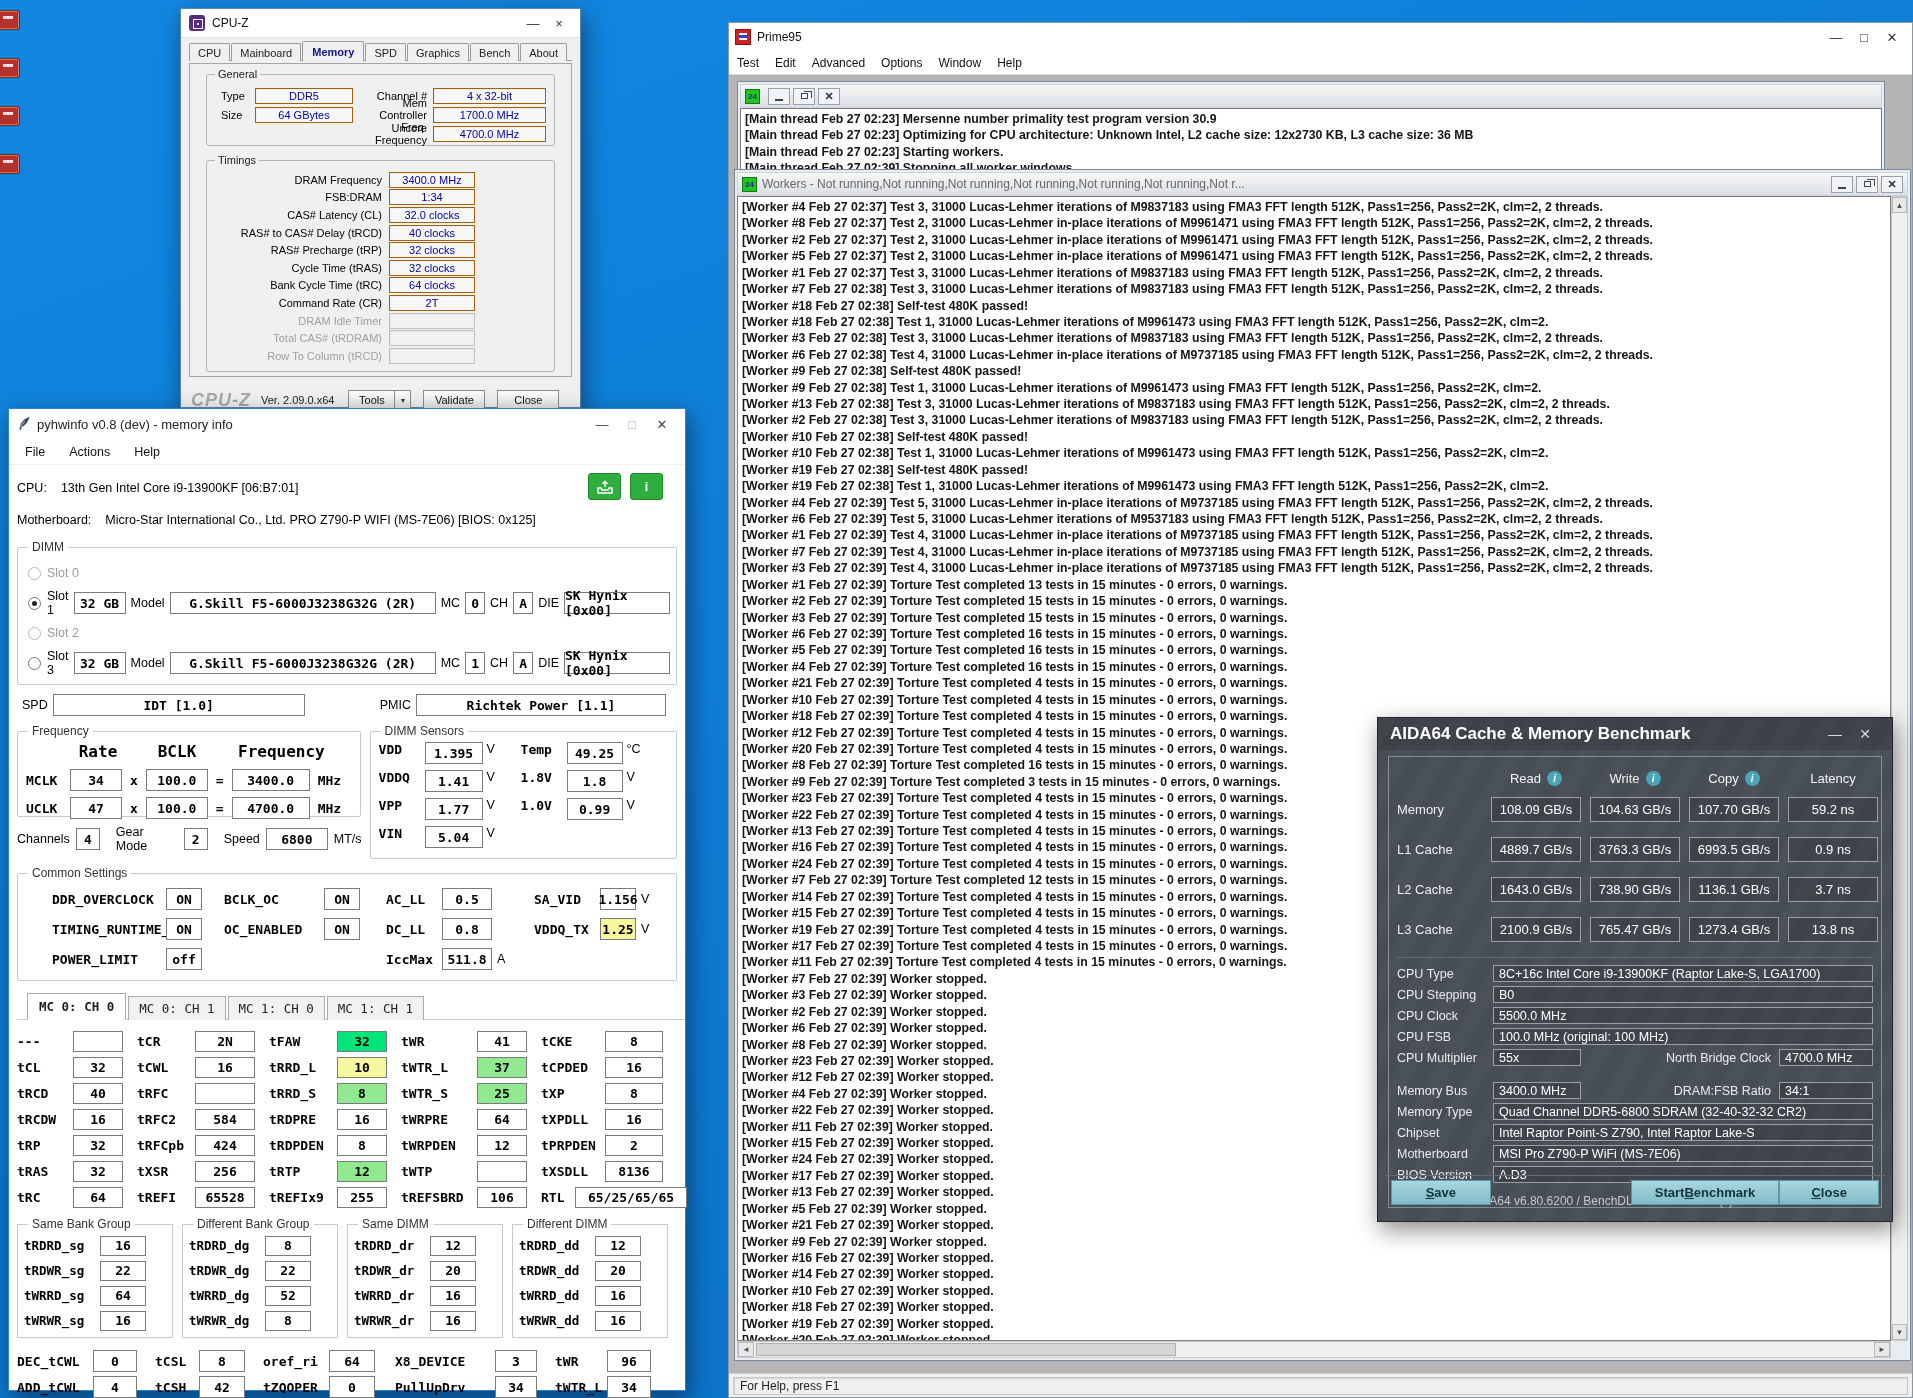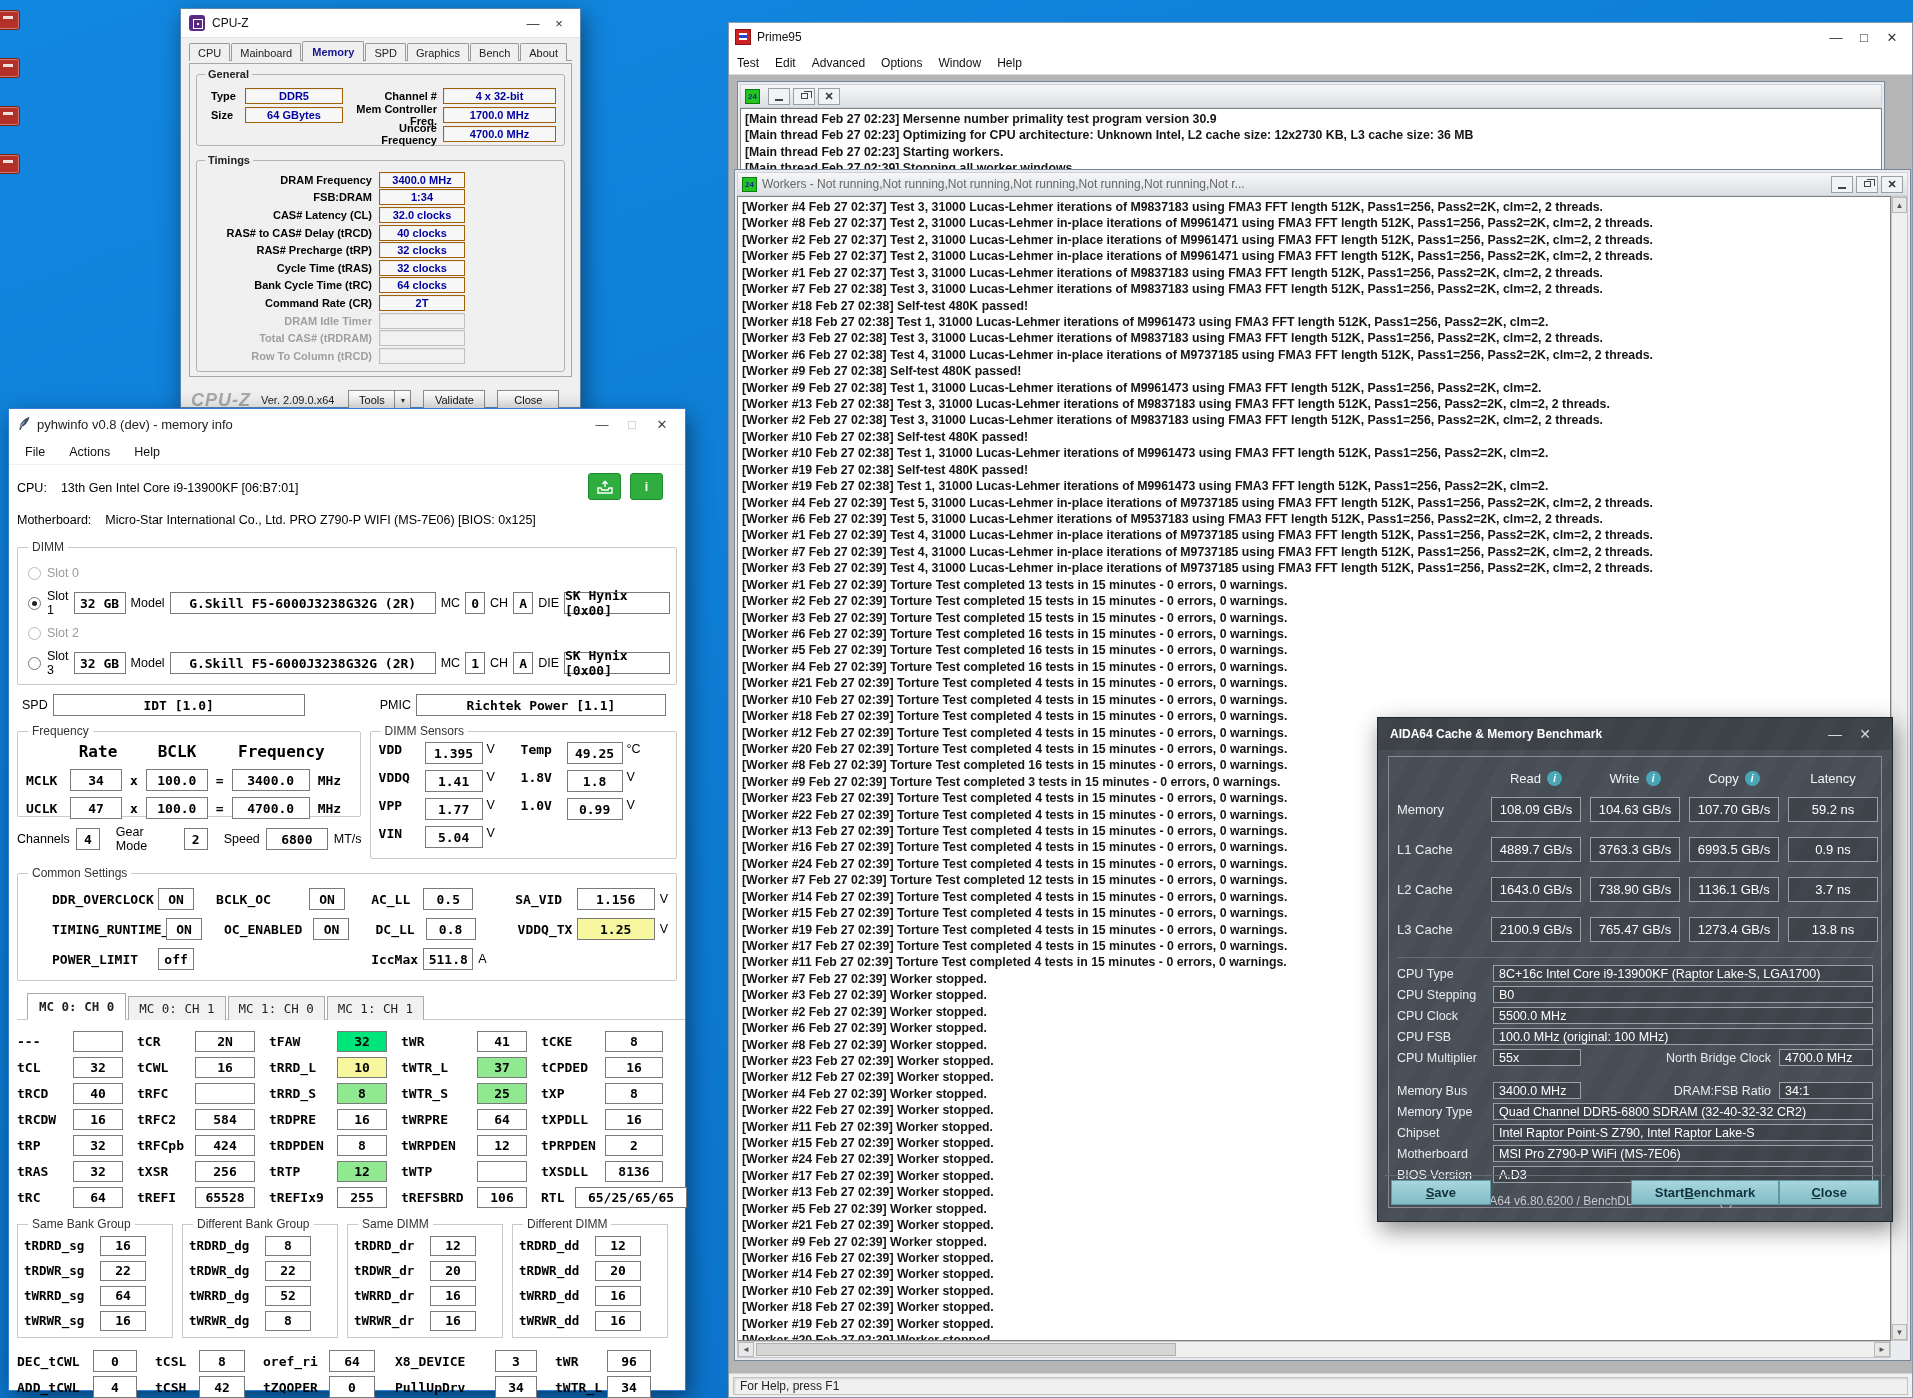--- a/index.html
+++ b/index.html
@@ -23,21 +23,21 @@
   .cz-ico { width:16px; height:16px; background:#5b2a86; border-radius:3px; margin-right:7px; position:relative; flex:none;}
   .cz-ico::after{content:"";position:absolute;left:4px;top:4px;width:8px;height:8px;border:1px solid #fff;background:
      radial-gradient(circle at 50% 50%, #fff 1px, transparent 1.2px);}
   .cz-title-text { font-size:12px; color:#111; flex:1; }
   .cz-ctl { color:#333; width:26px; text-align:center; font-size:13px; }
   .cz-tabs { display:flex; align-items:flex-end; padding:3px 8px 0 8px; height:23px; position:relative; }
   .cz-tabs::after{content:"";position:absolute;left:8px;right:8px;bottom:0;border-bottom:1px solid #9a9a9a;}
   .cz-tab { border:1px solid #9a9a9a; border-bottom:none; border-radius:2px 2px 0 0; background:#f0f0f0;
     padding:3px 8px 2px; margin-right:1px; color:#222; position:relative; z-index:1;}
   .cz-tab.active { font-weight:bold; color:#14148c; padding:4px 9px 3px; background:#f0f0f0; margin-bottom:-1px; border-bottom:1px solid #f0f0f0;}
-  .cz-panel { border:1px solid #a6a6a6; margin:2px 8px 0 8px; height:314px; background:#f0f0f0; padding:2px 6px;font-weight:bold; }
+  .cz-panel { border:1px solid #a6a6a6; margin:2px 8px 0 8px; height:314px; background:#f0f0f0; padding:2px 16px; }
   .groupbox { position:relative; border:1px solid #b4b4b4; border-radius:3px; }
   .gb-label { position:absolute; top:-7px; left:8px; background:#f0f0f0; padding:0 3px; color:#222; }
   .cz-general { margin-top:8px; height:72px; padding:12px 6px 0 6px; }
   .cz-timings { margin-top:14px; height:212px; padding:10px 6px 0 6px; }
   .cg-row { display:flex; align-items:center; height:18px; margin-bottom:1px;}
   .cg-ll { width:42px; padding-left:8px; color:#000; }
   .cg-lbox { width:98px; }
   .cg-rl { flex:1; text-align:right; padding-right:6px; color:#000;}
   .cg-rbox { width:113px; margin-right:2px;}
   .czbox { display:inline-flex; align-items:center; justify-content:center; height:16px;
@@ -98,21 +98,21 @@
   .pw-channels { display:flex; align-items:center; height:28px; margin-top:8px;}
   .pw-sens { width:308px; margin-left:8px; padding:10px 8px 4px 8px; }
   .sens-row { display:flex; align-items:flex-start; height:28px; }
   .sens-l1 { width:46px; } .sens-l2 { width:46px; margin-left:20px; }
   .sens-u { width:18px; padding-left:4px;}
   .pw-common { margin-top:14px; padding:10px 8px 6px 8px; }
   .common-row { display:flex; align-items:center; height:30px; }
   .cm-l0{width:140px;padding-left:26px;} .cm-b0{width:36px;}
   .cm-l1{width:100px; margin-left:22px;} .cm-b1{width:36px;}
   .cm-l2{width:56px; margin-left:26px;} .cm-b2{width:50px;}
-  .cm-l3{width:66px; margin-left:42px;} .cm-b3{width:78px;}
+  .cm-l3{width:66px; margin-left:42px;} .cm-b3{width:36px;}
   .cm-u { padding-left:5px; }
   .pw-mctabs { display:flex; margin:12px 0 0 10px; align-items:flex-end; position:relative;}
   .pw-mctabs::after{content:"";position:absolute;left:-10px;right:-8px;bottom:0;border-bottom:1px solid #c9c9c9;}
   .mctab { border:1px solid #aaa; border-bottom:none; padding:4px 10px; font-family:"DejaVu Sans Mono",monospace;
      font-size:12.5px; background:#f1f1f1; color:#222; margin-right:2px; position:relative; z-index:1;}
   .mctab.active { background:#fff; font-weight:bold; border-bottom:1px solid #fff; padding:5px 11px; }
   .pw-grid { margin-top:8px; }
   .grid-row { display:flex; align-items:center; height:26px; }
   .g-lbl{ flex:none; } .g-box{ flex:none; height:21px;}
   .gl0{width:56px;} .gb0{width:50px;}
@@ -176,21 +176,21 @@
   .hthumb { width:420px; height:13px; background:#d6d6d6; border:1px solid #b0b0b0; margin-left:2px;}
   .p-status { height:24px; border-top:1px solid #d0d0d0; display:flex; align-items:center; background:#f0f0f0;}
   .p-status-panel { flex:1; margin:2px 4px; height:18px; border:1px solid #c4c4c4; box-shadow:inset 1px 1px 2px rgba(0,0,0,.12);
      display:flex; align-items:center; padding-left:6px; font-size:12px; color:#222;}
 
   
   #aida { left:1377px; top:717px; width:516px; height:505px;
      background:repeating-linear-gradient(120deg,#4b5159 0 16px,#474d55 16px 32px);
      border:1px solid #23262b; color:#e9ebee; font-size:13px; }
   .ai-title { height:32px; display:flex; align-items:center; padding:0 12px; background:rgba(0,0,0,.14);}
-  .ai-title-text { font-weight:bold; font-size:12px; color:#fff; flex:1;}
+  .ai-title-text { font-weight:bold; font-size:17px; color:#fff; flex:1;}
   .ai-ctl { width:30px; text-align:center; color:#d6dadf; font-size:14px;}
   .ai-body { margin:6px 10px; border:1px solid #878d95; padding:10px 8px 8px 8px; height:452px; position:relative;}
   .ai-header { display:flex; align-items:center; height:22px; }
   .ai-spacer { width:94px; flex:none;}
   .ai-col { width:90px; margin-right:9px; display:flex; align-items:center; justify-content:center; color:#f2f4f6; flex:none;}
   .info-i { width:15px; height:15px; border-radius:50%; background:#4aa6b6; color:#fff; font-size:10px; font-weight:bold;
      font-style:italic; display:inline-flex; align-items:center; justify-content:center; margin-left:6px;}
   .ai-bench-row { display:flex; align-items:center; height:40px; }
   .ai-rowlbl { width:94px; flex:none; color:#eceef1;}
   .ai-vbox { width:90px; margin-right:9px; height:25px; border:1px solid #9aa1a9; background:rgba(20,24,30,.18);

